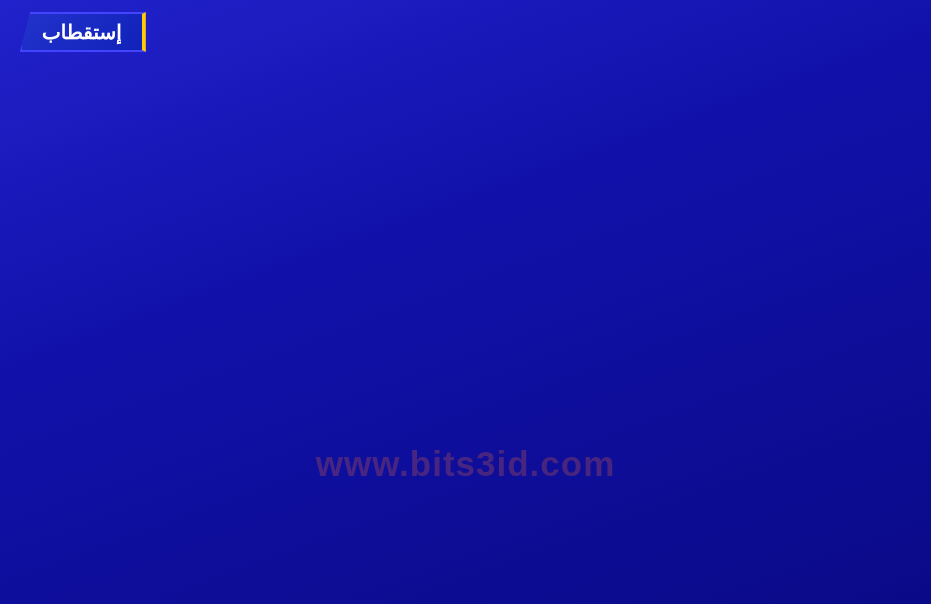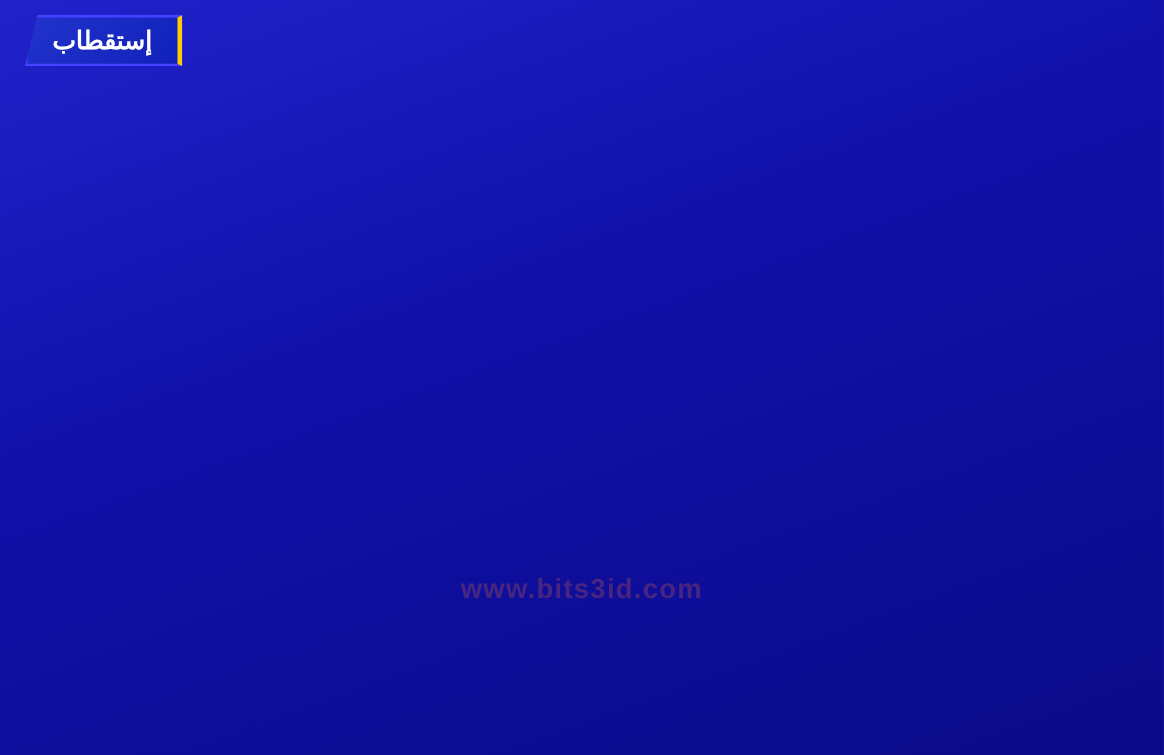--- a/index.html
+++ b/index.html
@@ -182,21 +182,21 @@
       margin-top: 12px;
     }
 
     
     .watermark {
       position: absolute;
       bottom: 120px;
       left: 50%;
       transform: translateX(-50%);
       color: rgba(180, 80, 80, 0.35);
-      font-size: 22px;
+      font-size: 35px;
       font-weight: bold;
       white-space: nowrap;
       pointer-events: none;
       z-index: 10;
       letter-spacing: 1px;
     }
 
     
     .section-divider {
       height: 12px;

